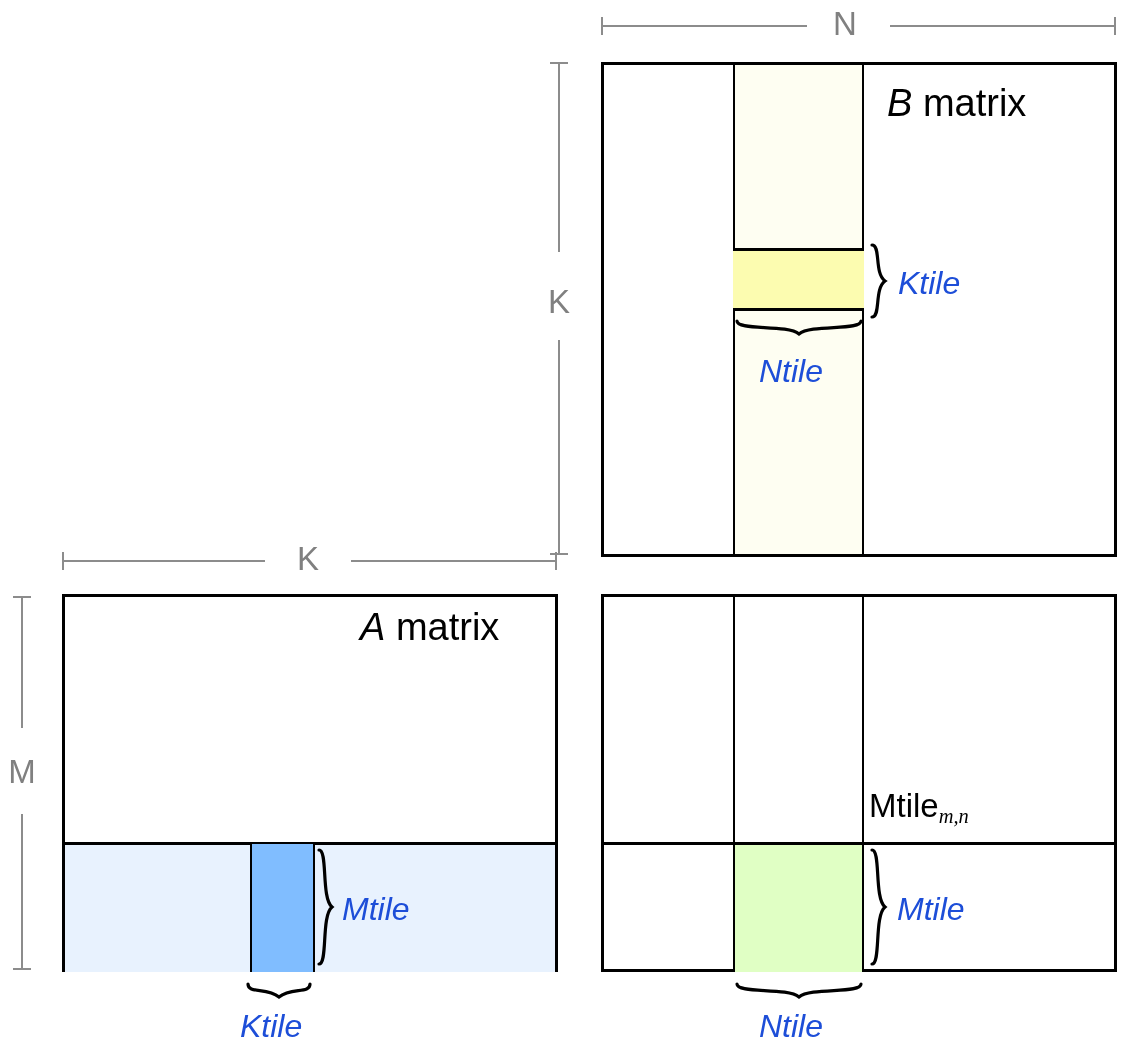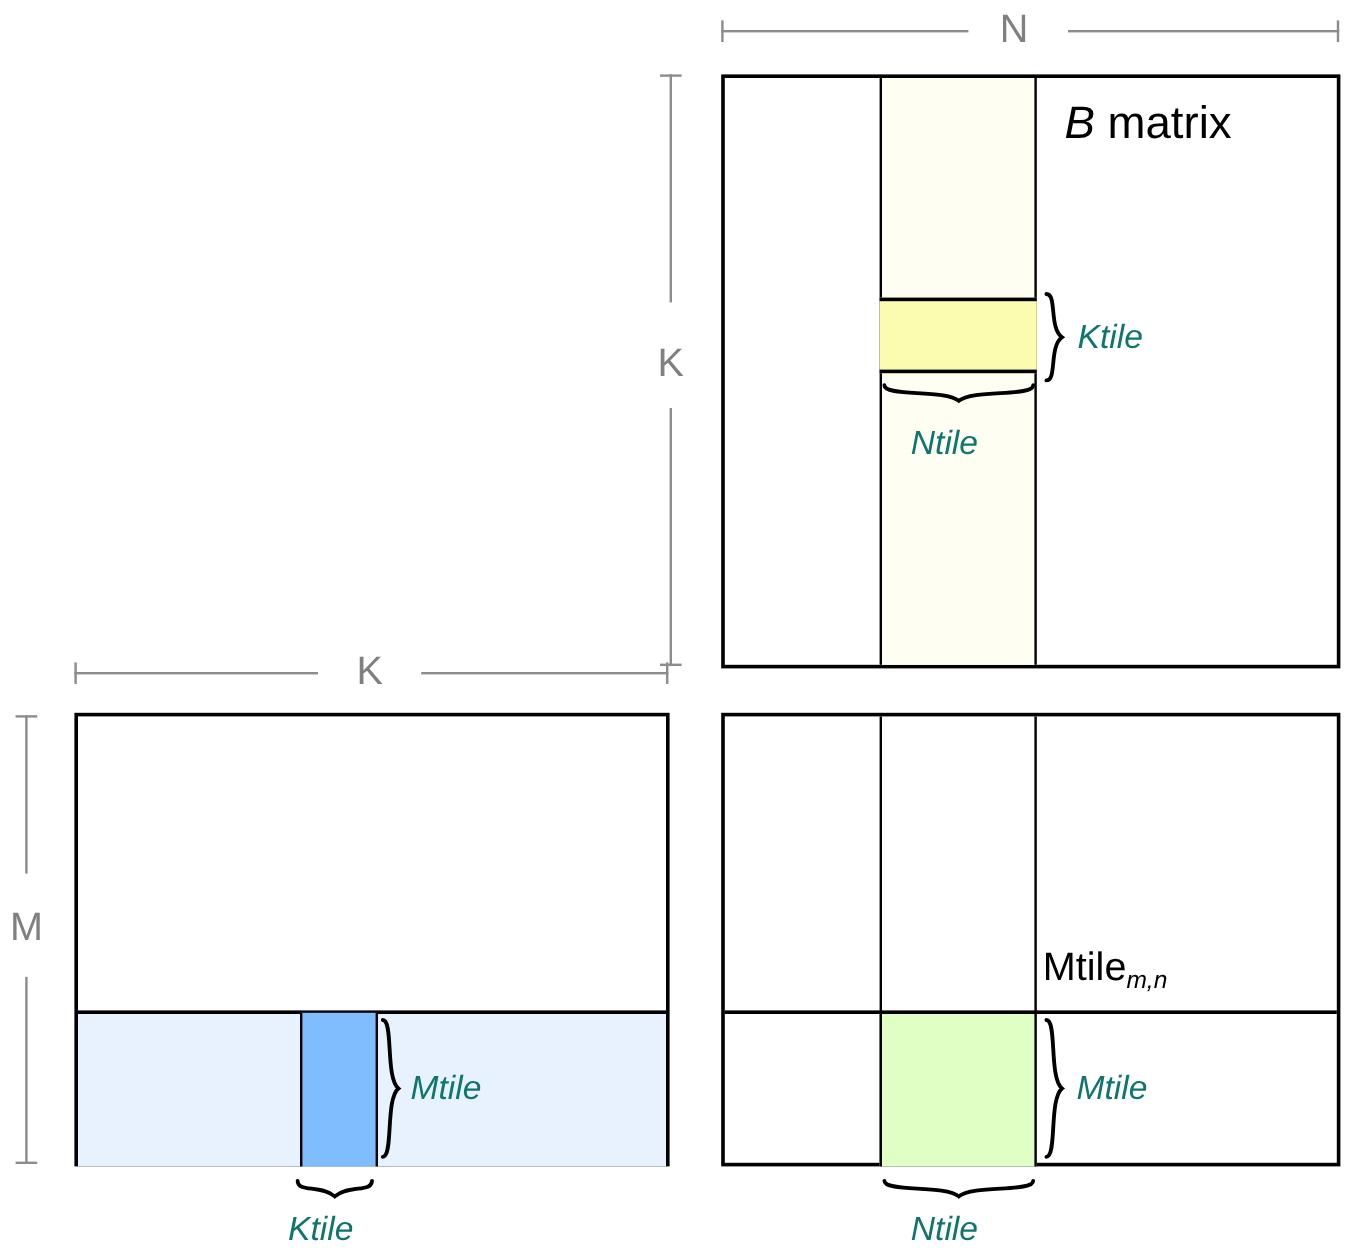--- a/index.html
+++ b/index.html
@@ -43,26 +43,27 @@
     color: #000000;
     white-space: nowrap;
     line-height: 1;
   }
   .block-label sub {
     font-style: italic;
     font-size: 0.62em;
     vertical-align: baseline;
     position: relative;
     top: 0.30em;
+    font-family: Liberation Serif, serif;
   }
   .tile-label {
     position: absolute;
-    font-size: 28px;
+    font-size: 32px;
     font-style: italic;
-    color: #0f766e;
+    color: #1d4ed8;
     white-space: nowrap;
     line-height: 1;
   }
   .dim-label {
     position: absolute;
     font-size: 33px;
     color: #808080;
     white-space: nowrap;
     line-height: 1;
     text-align: center;
@@ -174,20 +175,23 @@
 
   <div class="matrix-box" style="left:62px; top:594px; width:496px; height:378px;">
 
     <div class="region" style="left:0px; top:247px; width:100%; height:128px; background:#e8f2fe;"></div>
 
     <div class="grid-line-h" style="left:0px; top:245px; width:100%;"></div>
 
     <div class="region" style="left:185px; top:247px; width:65px; height:128px; background:#80bdff; border-left:2px solid #000; border-right:2px solid #000;"></div>
   </div>
 
+  <div class="matrix-label" style="left:360px; top:608px;">
+    <span class="var">A</span><span> matrix</span>
+  </div>
 
   <div class="brace" style="left:315px; top:848px;">
     <svg width="26" height="118" viewBox="0 0 26 118">
       <path d="M4 2 C13 2, 6 50, 17 59 C6 68, 13 116, 4 116" fill="none" stroke="#000" stroke-width="3.2" stroke-linecap="round"></path>
     </svg>
   </div>
   <div class="tile-label" style="left:342px; top:893px;">Mtile</div>
 
   <div class="brace" style="left:246px; top:980px;">
     <svg width="66" height="26" viewBox="0 0 66 26">

